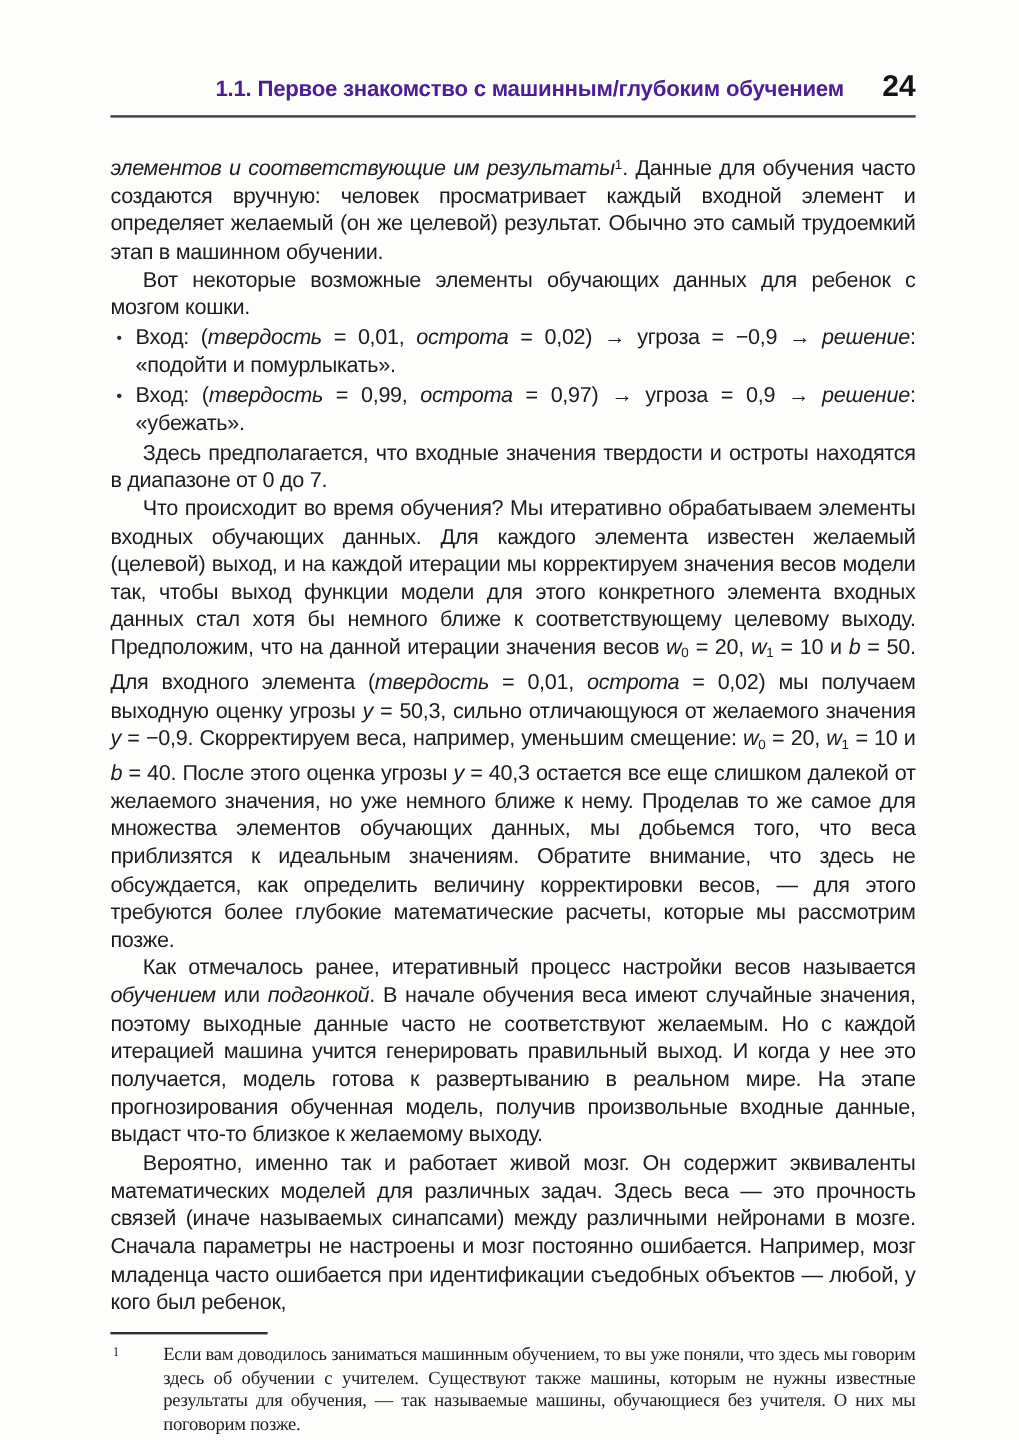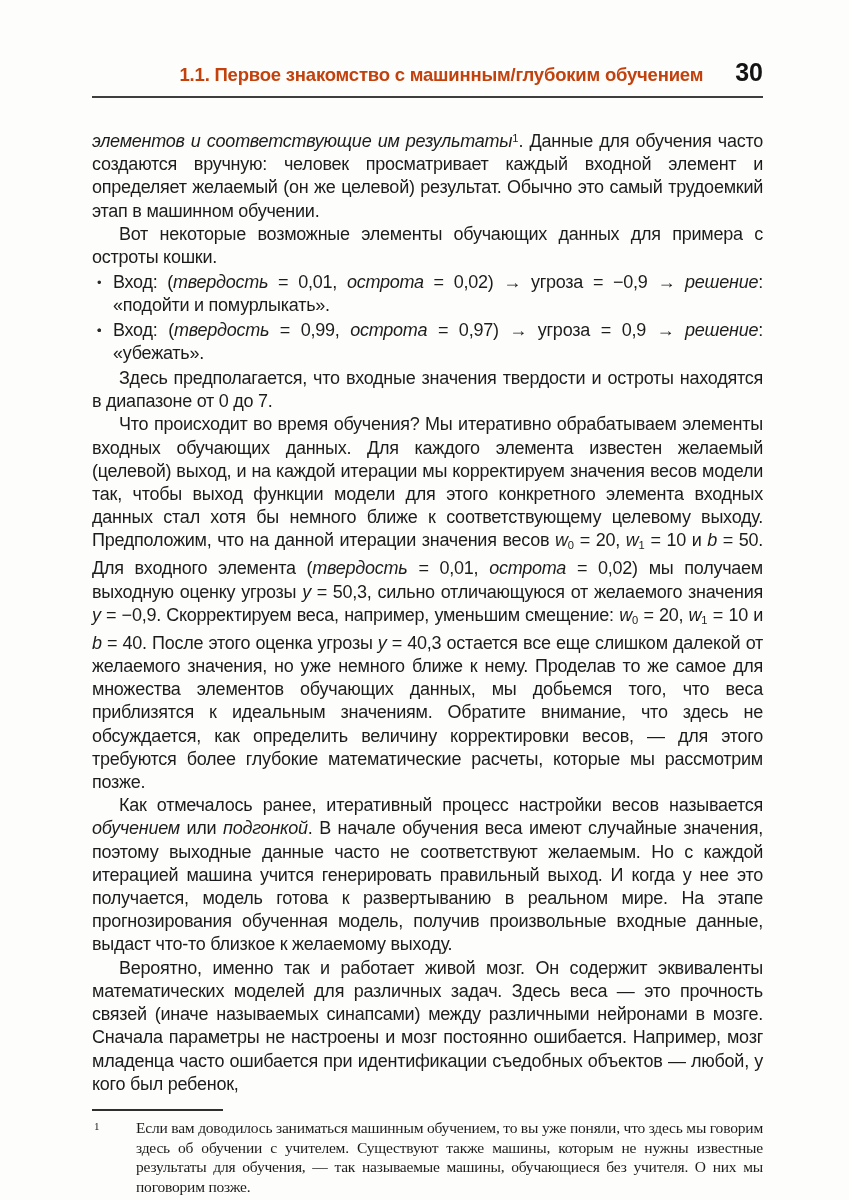--- a/index.html
+++ b/index.html
@@ -23,21 +23,21 @@
     align-items: baseline;
     gap: 32px;
     border-bottom: 2px solid #3e3e3e;
     padding-bottom: 9px;
   }
   .rh-title {
     font-family: "Liberation Sans", sans-serif;
     font-weight: 700;
     font-size: 18.5px;
     letter-spacing: -0.2px;
-    color: #c2410c;
+    color: #4c1d95;
     white-space: nowrap;
   }
   .rh-page {
     font-family: "Liberation Sans", sans-serif;
     font-weight: 700;
     font-size: 25px;
     color: #141414;
   }
   
   .body-text {
@@ -97,26 +97,26 @@
   }
   .fn-text { margin-left: 44px; }
 </style>
 </head>
 <body>
 
 <div class="page">
 
   <div class="running-head">
     <span class="rh-title">1.1. Первое знакомство с машинным/глубоким обучением</span>
-    <span class="rh-page">30</span>
+    <span class="rh-page">24</span>
   </div>
 
   <div class="body-text">
     <p class="para first"><i>элементов и соответствующие им результаты</i><sup>1</sup>. Данные для обучения часто создаются вручную: человек просматривает каждый входной элемент и определяет желаемый (он же целевой) результат. Обычно это самый трудоемкий этап в машинном обучении.</p>
-    <p class="para">Вот некоторые возможные элементы обучающих данных для примера с остроты кошки.</p>
+    <p class="para">Вот некоторые возможные элементы обучающих данных для ребенок с мозгом кошки.</p>
 
     <ul class="bullets">
       <li>
         <span class="bullet-glyph">•</span>
         <span>Вход: (<i>твердость</i> = 0,01, <i>острота</i> = 0,02) → угроза = −0,9 → <i>решение</i>: «подойти и помурлыкать».</span>
       </li>
       <li>
         <span class="bullet-glyph">•</span>
       </li>
       <li>

